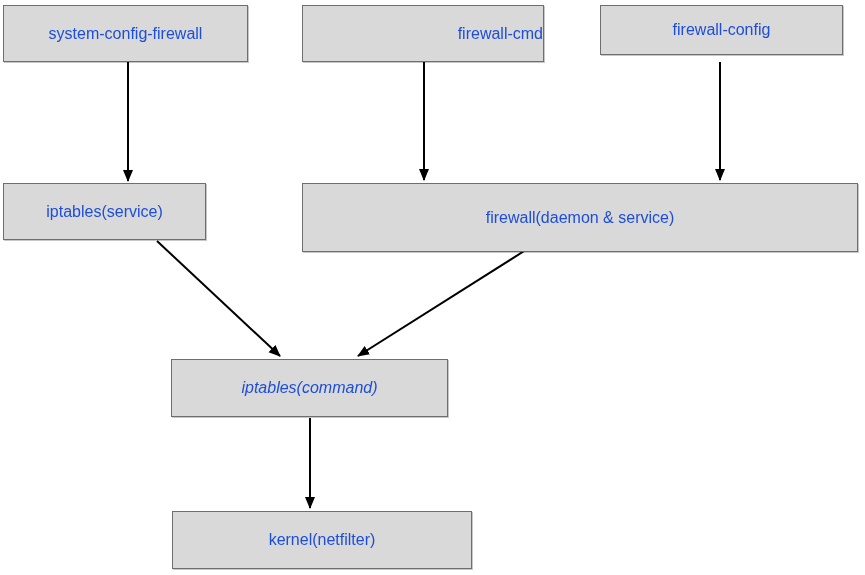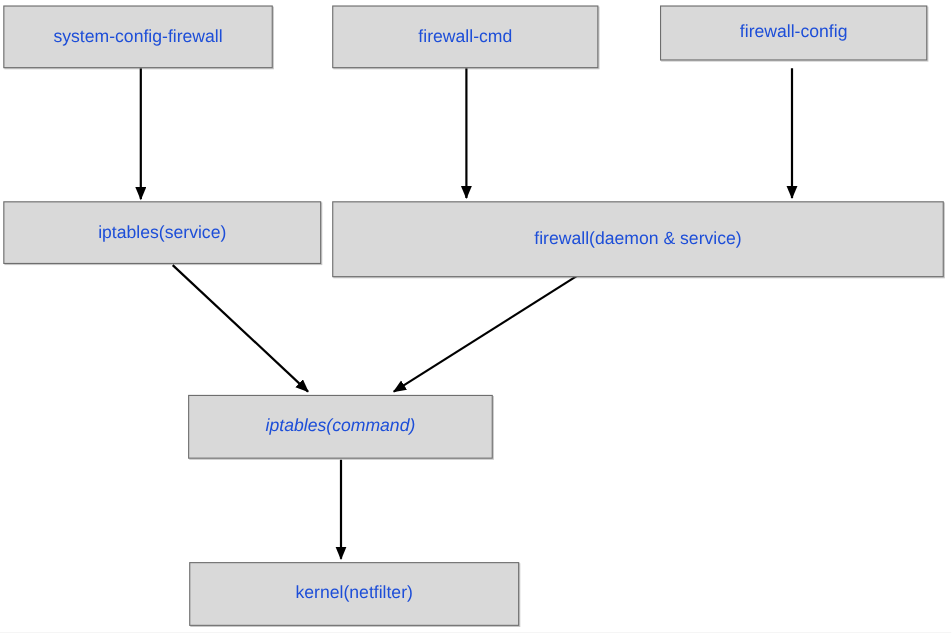--- a/index.html
+++ b/index.html
@@ -24,23 +24,23 @@
     box-shadow: 1px 1px 0 rgba(0,0,0,0.22);
     display: flex;
     align-items: center;
     justify-content: center;
     font-size: 16px;
     color: #1d4ed8;
     white-space: nowrap;
   }
   
   #n-system-config-firewall { left: 3px;   top: 5px;   width: 245px; height: 57px; }
-  #n-firewall-cmd           { left: 302px; top: 5px;   width: 242px; height: 57px; }
+  #n-firewall-cmd           { left: 302px; top: 5px;   width: 242px; height: 57px; justify-content: flex-end; }
   #n-firewall-config        { left: 600px; top: 5px;   width: 243px; height: 50px; }
-  #n-iptables-service       { left: 3px;   top: 183px; width: 289px; height: 57px; }
+  #n-iptables-service       { left: 3px;   top: 183px; width: 203px; height: 57px; }
   #n-firewall-daemon        { left: 302px; top: 183px; width: 556px; height: 69px; }
   #n-iptables-command       { left: 171px; top: 359px; width: 277px; height: 58px; font-style: italic; }
   #n-kernel-netfilter       { left: 172px; top: 511px; width: 300px; height: 58px; }
 
   svg.arrows {
     position: absolute;
     left: 0;
     top: 0;
     width: 865px;
     height: 575px;

